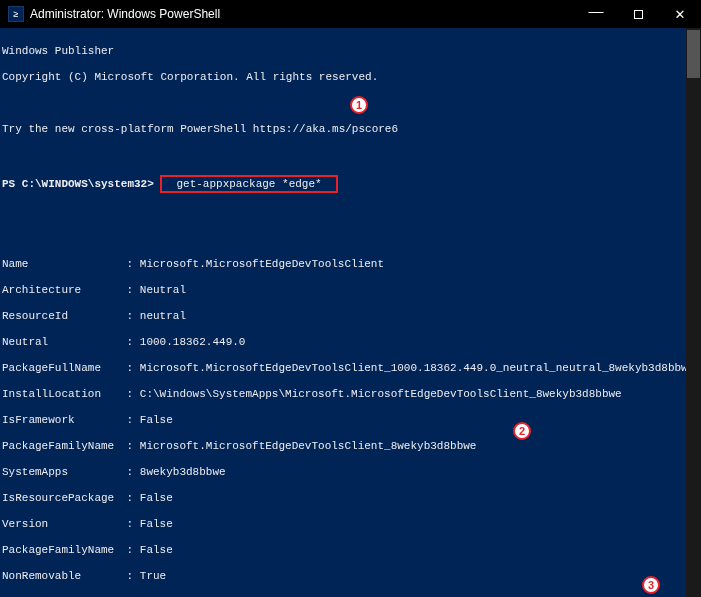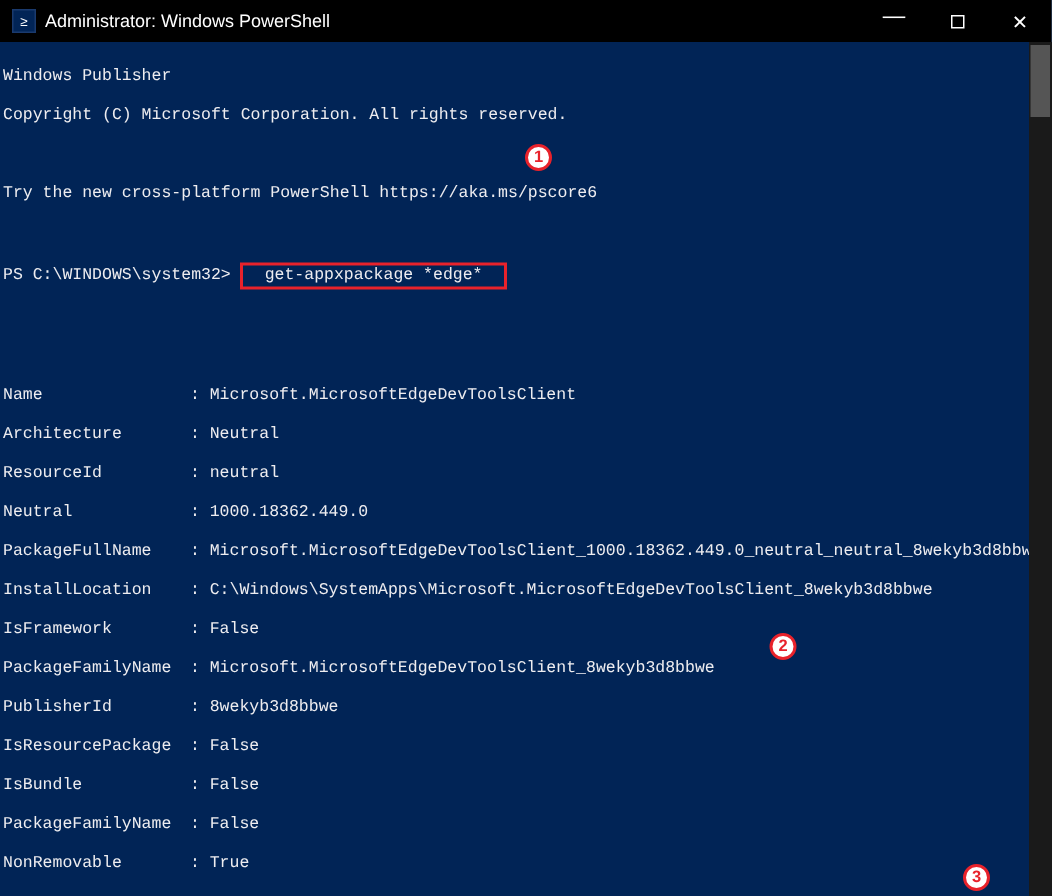--- a/index.html
+++ b/index.html
@@ -60,21 +60,21 @@
   .terminal {
     flex: 1;
     padding: 4px 4px 4px 2px;
     color: #eeedf0;
     line-height: 13px;
     overflow-y: auto;
     position: relative;
     white-space: pre;
   }
   .row { display: block; white-space: pre; }
-  .prompt { color: #eeedf0; }
+  .prompt { color: #eeedf0; font-weight: bold; }
   .hl1 {
     border: 2px solid #e8222b;
     padding: 0 14px;
     display: inline-block;
     line-height: 14px;
   }
   .badge {
     width: 18px;
     height: 18px;
     border-radius: 50%;
@@ -148,23 +148,23 @@
 <span class="row"> </span>
 <span class="row"> </span>
 <span class="row"><span class="field">Name</span> : <span>Microsoft.MicrosoftEdgeDevToolsClient</span></span>
 <span class="row"><span class="field">Architecture</span> : <span>Neutral</span></span>
 <span class="row"><span class="field">ResourceId</span> : <span>neutral</span></span>
 <span class="row"><span class="field">Neutral</span> : <span>1000.18362.449.0</span></span>
 <span class="row"><span class="field">PackageFullName</span> : <span>Microsoft.MicrosoftEdgeDevToolsClient_1000.18362.449.0_neutral_neutral_8wekyb3d8bbwe</span></span>
 <span class="row"><span class="field">InstallLocation</span> : <span>C:\Windows\SystemApps\Microsoft.MicrosoftEdgeDevToolsClient_8wekyb3d8bbwe</span></span>
 <span class="row"><span class="field">IsFramework</span> : <span>False</span></span>
 <span class="row"><span class="field">PackageFamilyName</span> : <span>Microsoft.MicrosoftEdgeDevToolsClient_8wekyb3d8bbwe</span></span>
-<span class="row"><span class="field">PublisherId</span> : <span>8wekyb3d8bbwe</span></span>
+<span class="row"><span class="field">SystemApps</span> : <span>8wekyb3d8bbwe</span></span>
 <span class="row"><span class="field">IsResourcePackage</span> : <span>False</span></span>
-<span class="row"><span class="field">IsBundle</span> : <span>False</span></span>
+<span class="row"><span class="field">Version</span> : <span>False</span></span>
 <span class="row"><span class="field">PackageFamilyName</span> : <span>False</span></span>
 <span class="row"><span class="field">NonRemovable</span> : <span>True</span></span>
 
 
 
 
 
 
 
 

